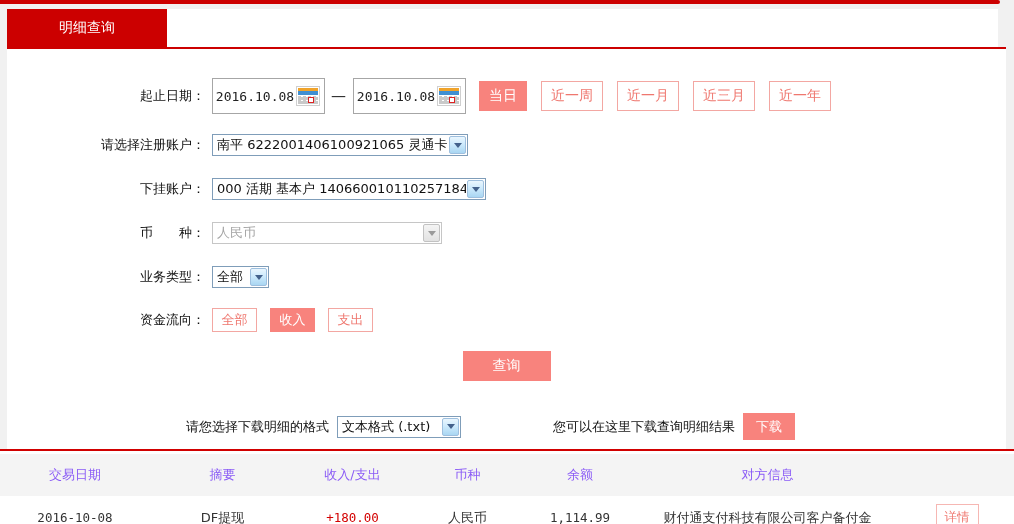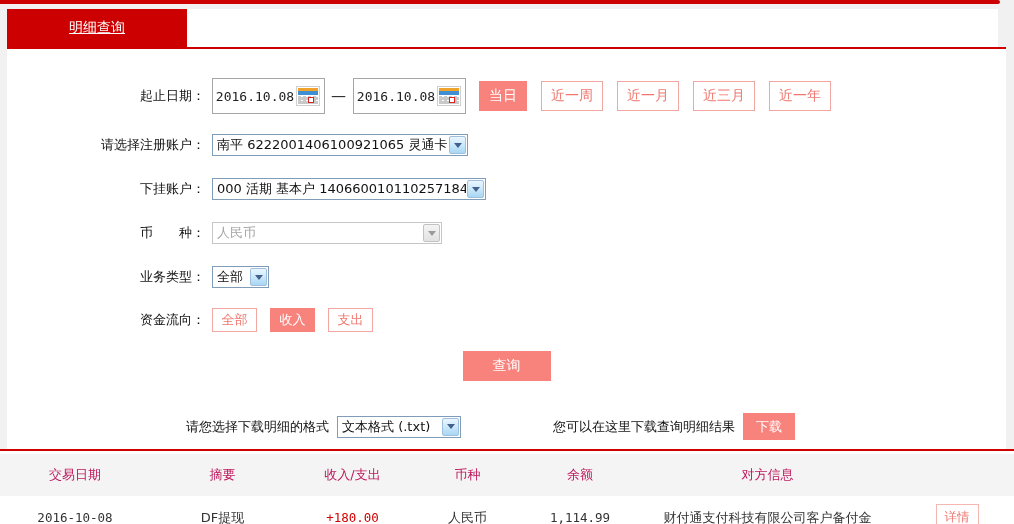--- a/index.html
+++ b/index.html
@@ -4,23 +4,23 @@
 <style>
   * { margin:0; padding:0; box-sizing:border-box; }
   html,body { width:1014px; height:524px; overflow:hidden; }
   body {
     background:#f1f1f1;
     font-family:"DejaVu Sans","Liberation Sans",sans-serif;
     font-size:13px; color:#222;
   }
   .top-bar { height:4px; width:1000px; background:#cc0000; border-radius:0 3px 3px 0; }
   .tab-row { margin:5px 16px 0 7px; height:38px; background:#ffffff; width:991px; display:flex; }
-  .tab { width:180px; height:38px; background:#cc0000; color:#ffffff;
+  .tab { width:160px; height:38px; background:#cc0000; color:#ffffff;
          display:flex; align-items:center; justify-content:center;
-         font-size:14px; cursor:pointer;text-decoration:underline; }
+         font-size:14px; cursor:pointer; }
   .red-underline { margin-left:7px; width:999px; height:2px; background:#cc0000; }
 
   .form-panel { margin-left:7px; width:999px; background:#ffffff; padding-top:29px; padding-bottom:9px; }
   .form-row { display:flex; align-items:center; }
   .form-label { width:205px; text-align:right; padding-right:7px; font-size:13px; color:#111; white-space:pre; }
 
   
   .date-box { width:113px; height:36px; border:1px solid #a6a6a6; background:#fff;
               display:flex; align-items:center; padding:1px; }
   .date-box input { border:none; outline:none; width:82px; text-align:center;
@@ -71,21 +71,21 @@
 
   .download-row { display:flex; align-items:center; padding-left:179px; height:27px; }
   .dl-label { font-size:13px; color:#111; }
   .dl-hint { font-size:13px; color:#111; margin-left:92px; }
   .dl-btn { width:52px; height:27px; font-size:13px; margin-left:8px; }
 
   
   .table-section { width:1014px; background:#fff; }
   .section-topline { height:2px; background:#d10000; }
   .t-row { display:flex; align-items:center; }
-  .t-head { height:42px; background:#f4f4f4; color:#be185d; font-size:13px; margin-top:3px;justify-content:center; }
+  .t-head { height:42px; background:#f4f4f4; color:#8b5cf6; font-size:13px; margin-top:3px;justify-content:center; }
   .t-data { height:44px; background:#fff; font-size:13px; color:#333; border-bottom:1px solid #dedede; }
   .c1{width:150px;text-align:center;} .c2{width:145px;text-align:center;}
   .c3{width:115px;text-align:center;} .c4{width:115px;text-align:center;}
   .c5{width:110px;text-align:center;} .c6{width:265px;text-align:center;}
   .c7{width:114px;text-align:center;}
   .amount-pos { color:#d30000; }
   .mono { font-family:"DejaVu Sans Mono","Liberation Mono",monospace; font-size:12.5px; }
   .detail-btn { border:1px solid #f6b7b3; color:#ef776f; background:#fff; padding:4px 8px;
                 font-size:12.5px; cursor:pointer; display:inline-block; }
 </style>

